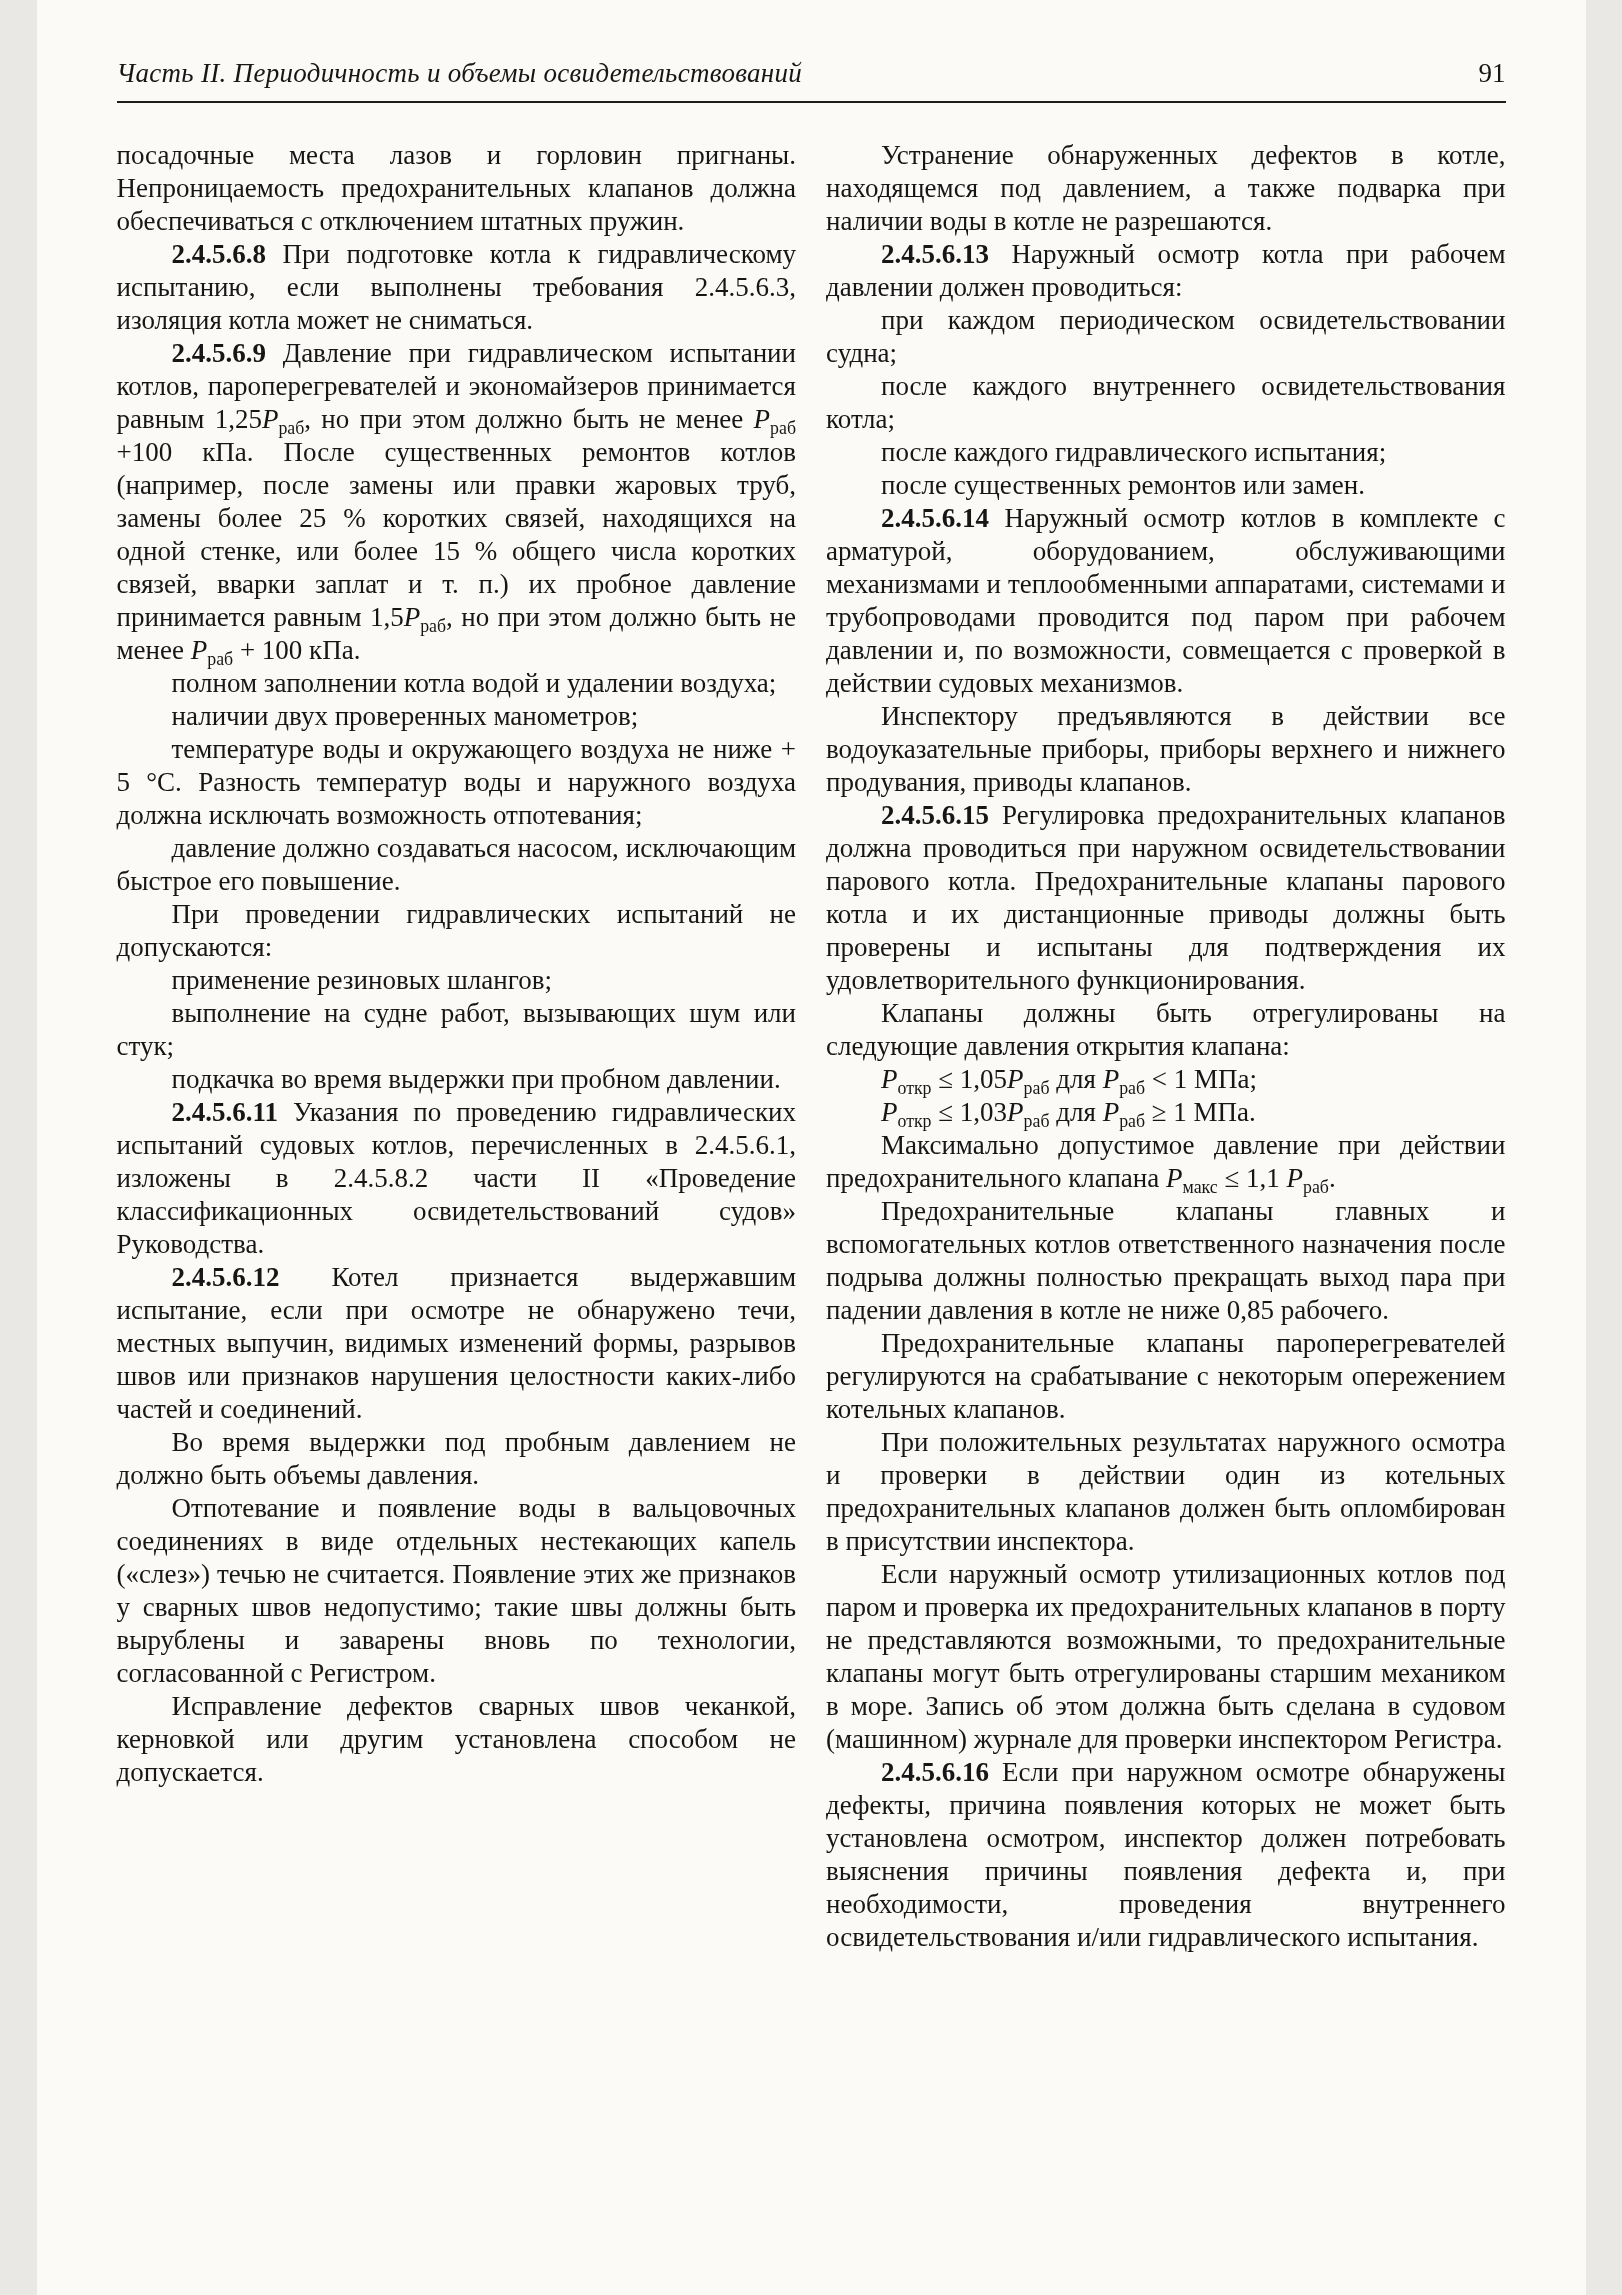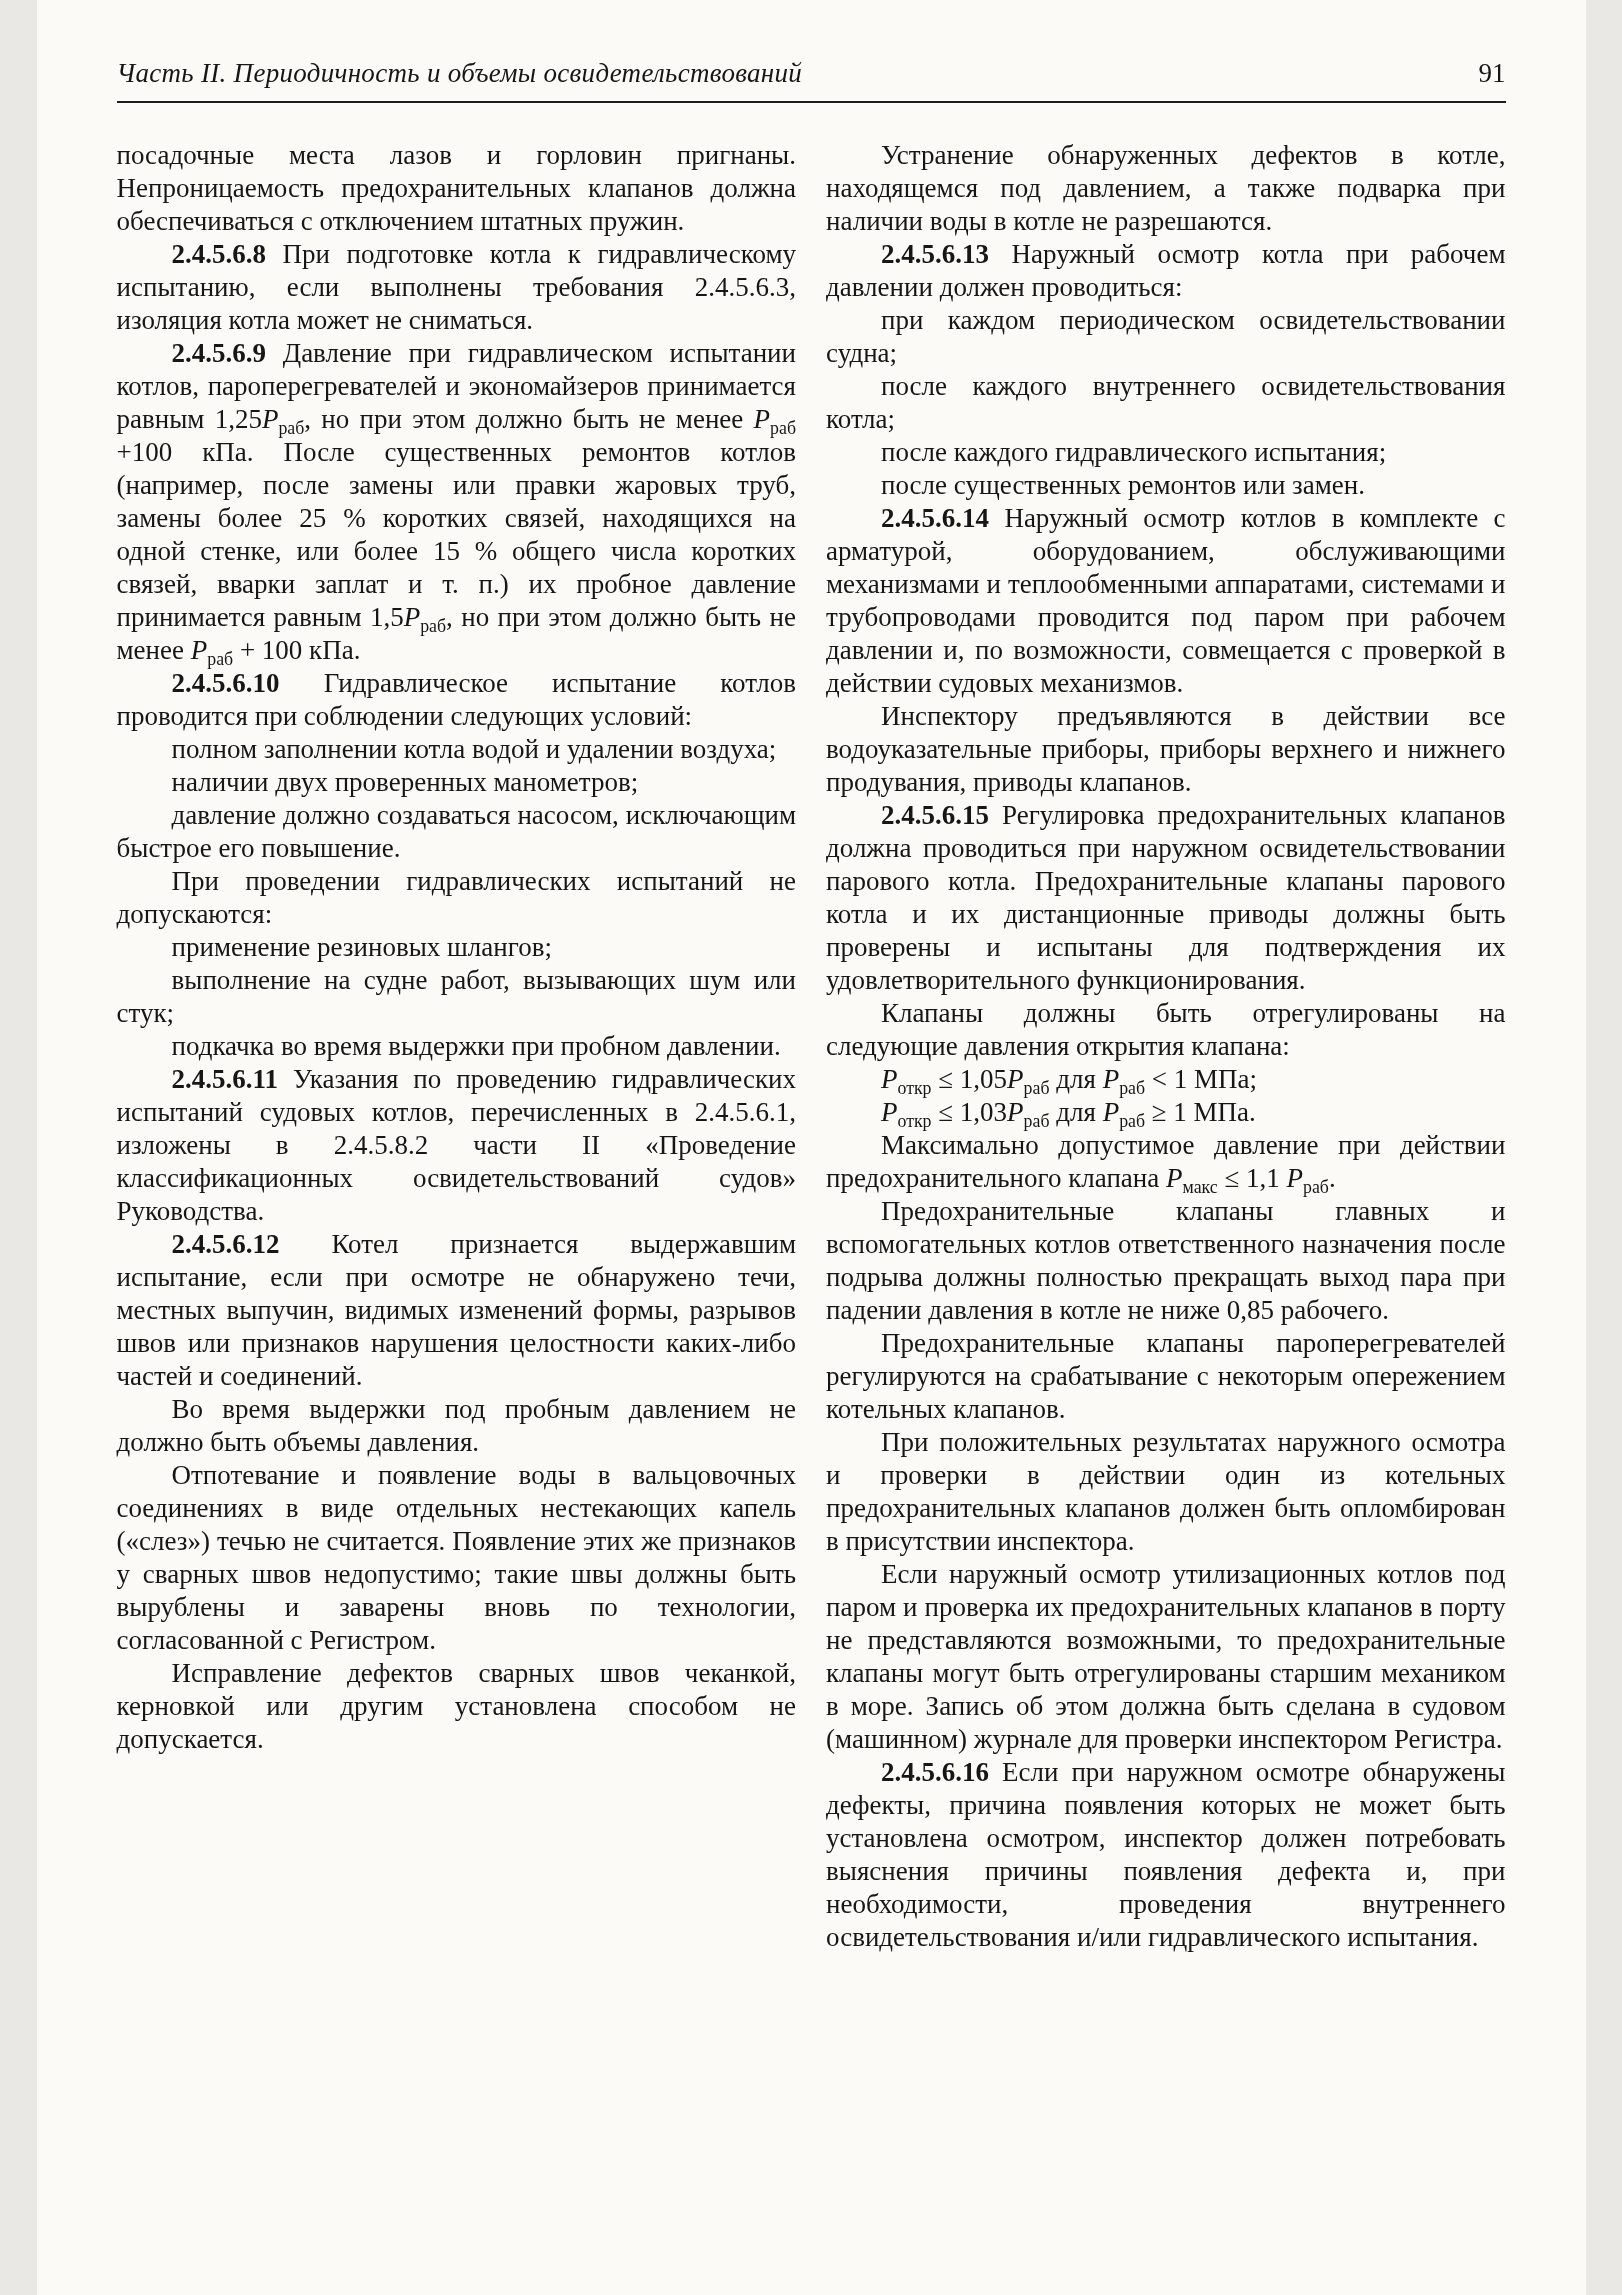--- a/index.html
+++ b/index.html
@@ -74,23 +74,23 @@
 <div class="page">
   <div class="header">
     <span class="header-title">Часть II. Периодичность и объемы освидетельствований</span>
     <span class="page-number">91</span>
   </div>
   <div class="columns">
     <div class="col" id="col-left">
         <p class="noindent">посадочные места лазов и горловин пригнаны. Непроницаемость предохранительных клапанов должна обеспечиваться с отключением штатных пружин.</p>
         <p><b>2.4.5.6.8 </b>При подготовке котла к гидравлическому испытанию, если выполнены требования 2.4.5.6.3, изоляция котла может не сниматься.</p>
         <p><b>2.4.5.6.9 </b>Давление при гидравлическом испытании котлов, пароперегревателей и экономайзеров принимается равным 1,25<i>P</i><sub>раб</sub>, но при этом должно быть не менее <i>P</i><sub>раб</sub> +100 кПа. После существенных ремонтов котлов (например, после замены или правки жаровых труб, замены более 25 % коротких связей, находящихся на одной стенке, или более 15 % общего числа коротких связей, вварки заплат и т. п.) их пробное давление принимается равным 1,5<i>P</i><sub>раб</sub>, но при этом должно быть не менее <i>P</i><sub>раб</sub> + 100 кПа.</p>
-        <p><b>2.4.5.6.10 </b>Гидравлическое испытание котлов проводится при соблюдении следующих условий:</p>
         <p>полном заполнении котла водой и удалении воздуха;</p>
         <p>наличии двух проверенных манометров;</p>
+        <p>температуре воды и окружающего воздуха не ниже + 5 °С. Разность температур воды и наружного воздуха должна исключать возможность отпотевания;</p>
         <p>давление должно создаваться насосом, исключающим быстрое его повышение.</p>
         <p>При проведении гидравлических испытаний не допускаются:</p>
         <p>применение резиновых шлангов;</p>
         <p>выполнение на судне работ, вызывающих шум или стук;</p>
         <p>подкачка во время выдержки при пробном давлении.</p>
         <p><b>2.4.5.6.11 </b>Указания по проведению гидравлических испытаний судовых котлов, перечисленных в 2.4.5.6.1, изложены в 2.4.5.8.2 части II «Проведение классификационных освидетельствований судов» Руководства.</p>
         <p><b>2.4.5.6.12 </b>Котел признается выдержавшим испытание, если при осмотре не обнаружено течи, местных выпучин, видимых изменений формы, разрывов швов или признаков нарушения целостности каких-либо частей и соединений.</p>
         <p>Во время выдержки под пробным давлением не должно быть объемы давления.</p>
         <p>Отпотевание и появление воды в вальцовочных соединениях в виде отдельных нестекающих капель («слез») течью не считается. Появление этих же признаков у сварных швов недопустимо; такие швы должны быть вырублены и заварены вновь по технологии, согласованной с Регистром.</p>
         <p>Исправление дефектов сварных швов чеканкой, керновкой или другим установлена способом не допускается.</p>

